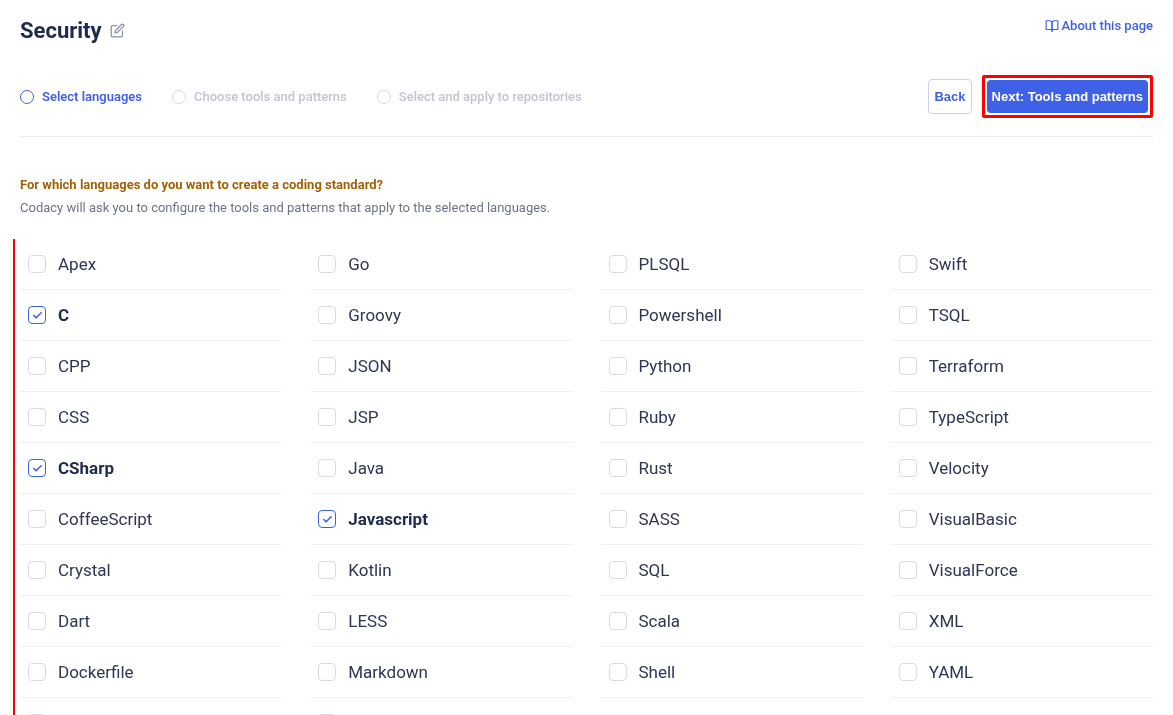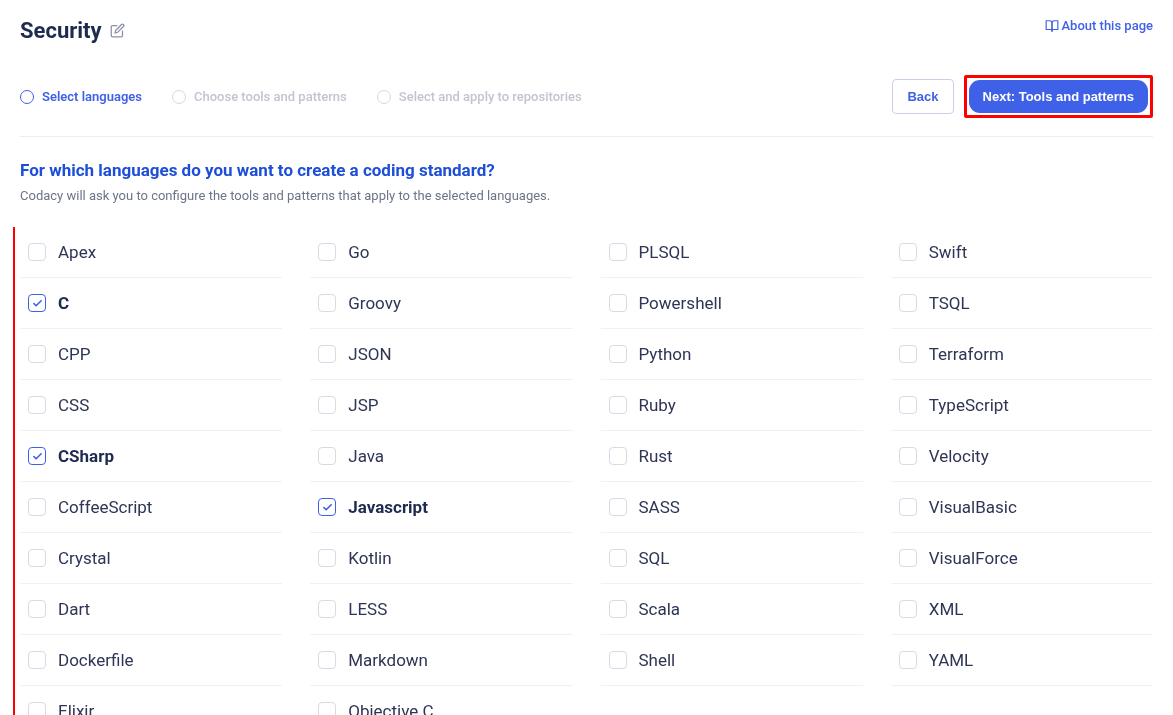--- a/index.html
+++ b/index.html
@@ -47,21 +47,21 @@
       cursor: pointer;
     }
 
     
     .steps-bar {
       display: flex;
       justify-content: space-between;
       align-items: center;
       border-bottom: 1px solid #ededf1;
       padding-bottom: 18px;
-      margin-bottom: 23px;
+      margin-bottom: 40px;
     }
 
     .steps {
       display: flex;
       gap: 30px;
       align-items: center;
     }
 
     .step {
       display: flex;
@@ -100,51 +100,50 @@
       display: flex;
       gap: 10px;
       align-items: center;
     }
 
     .btn {
       font-size: 13px;
       font-weight: 600;
       border-radius: 4px;
       cursor: pointer;
-      padding: 9px 14px;
+      padding: 9px 5px;
       border: none;
     }
 
     .btn-secondary {
       background: #fff;
       color: #3f61e7;
       border: 1px solid #c8d0ec;
     }
 
     .btn-primary {
       background: #3f61e7;
       color: #fff;
-      border-radius: 11px;
     }
 
     .highlight-box {
       border: 3px solid #ff0000;
       padding: 2px;
       border-radius: 2px;
     }
 
     
     .intro {
       margin-bottom: 24px;
     }
 
     .intro-title {
-      font-size: 17px;
+      font-size: 13px;
       font-weight: 700;
-      color: #1d4ed8;
+      color: #a16207;
       margin-bottom: 8px;
     }
 
     .intro-desc {
       font-size: 13px;
       color: #6e7389;
     }
 
     
     .grid-wrap {

